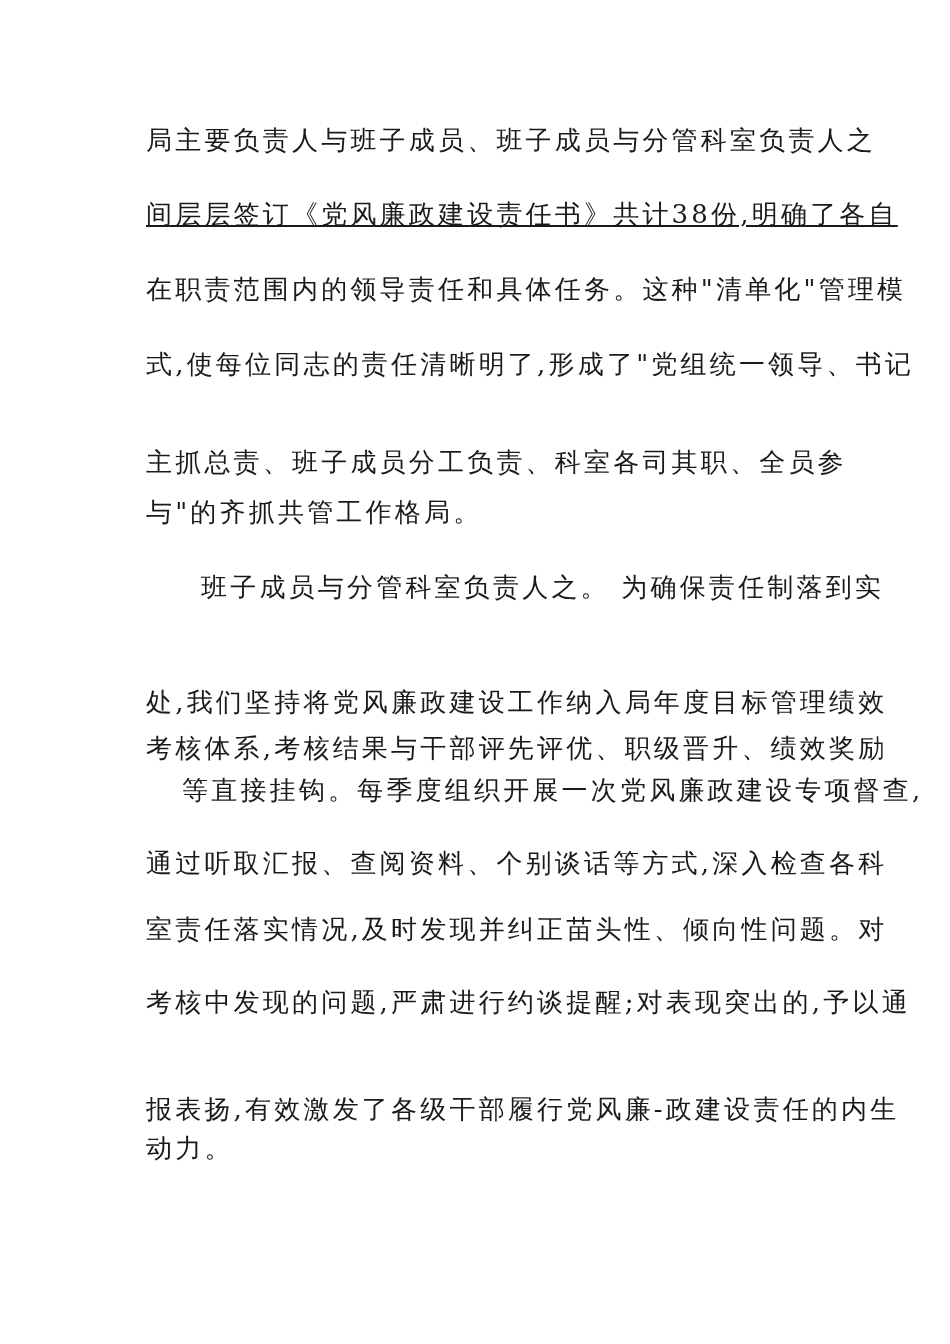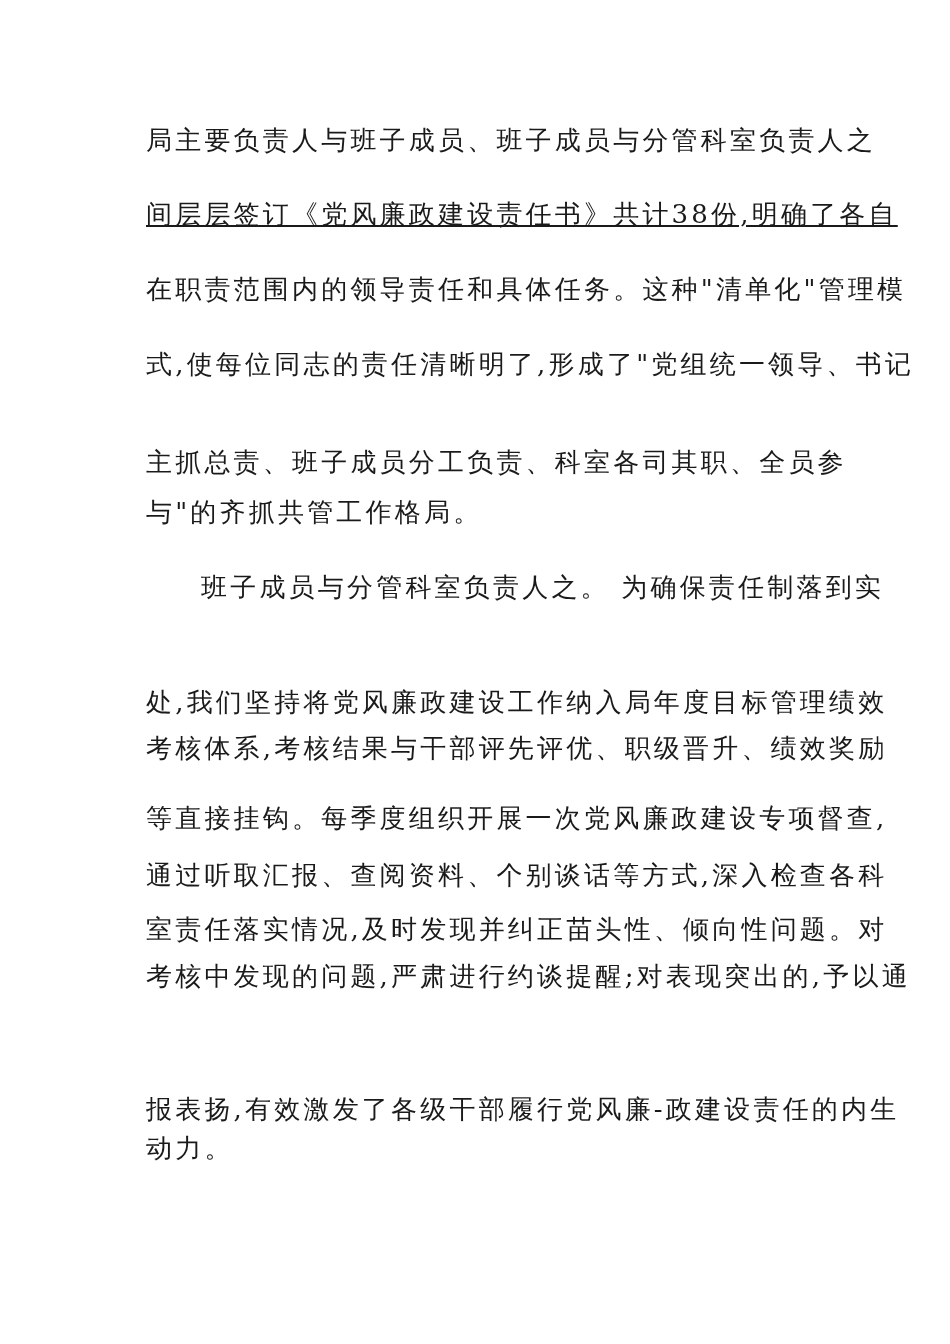--- a/index.html
+++ b/index.html
@@ -48,21 +48,21 @@
     <div class="line" style="top:269px;">在职责范围内的领导责任和具体任务。这种"清单化"管理模</div>
     <div class="line" style="top:344px;">式,使每位同志的责任清晰明了,形成了"党组统一领导、书记</div>
     <div class="line" style="top:418px;margin-top:24px;">主抓总责、班子成员分工负责、科室各司其职、全员参</div>
     <div class="line" style="top:492px;">与"的齐抓共管工作格局。</div>
   </div>
 
   <div>
     <div class="line indent" style="top:567px;">班子成员与分管科室负责人之。 为确保责任制落到实</div>
     <div class="line" style="top:642px;margin-top:40px;">处,我们坚持将党风廉政建设工作纳入局年度目标管理绩效</div>
     <div class="line" style="top:716px;margin-top:12px;">考核体系,考核结果与干部评先评优、职级晋升、绩效奖励</div>
-    <div class="line" style="top:798px;">等直接挂钩。每季度组织开展一次党风廉政建设专项督查,</div>
-    <div class="line" style="top:843px;margin-top:12px;">通过听取汇报、查阅资料、个别谈话等方式,深入检查各科</div>
+    <div class="line" style="top:770px;margin-left:36px;">等直接挂钩。每季度组织开展一次党风廉政建设专项督查,</div>
+    <div class="line" style="top:843px;">通过听取汇报、查阅资料、个别谈话等方式,深入检查各科</div>
     <div class="line" style="top:909px;">室责任落实情况,及时发现并纠正苗头性、倾向性问题。对</div>
-    <div class="line" style="top:956px;">考核中发现的问题,严肃进行约谈提醒;对表现突出的,予以通</div>
+    <div class="line" style="top:982px;">考核中发现的问题,严肃进行约谈提醒;对表现突出的,予以通</div>
     <div class="line" style="top:1089px;">报表扬,有效激发了各级干部履行党风廉-政建设责任的内生</div>
     <div class="line" style="top:1128px;">动力。</div>
   </div>
 
 </div>
 
 </body></html>

